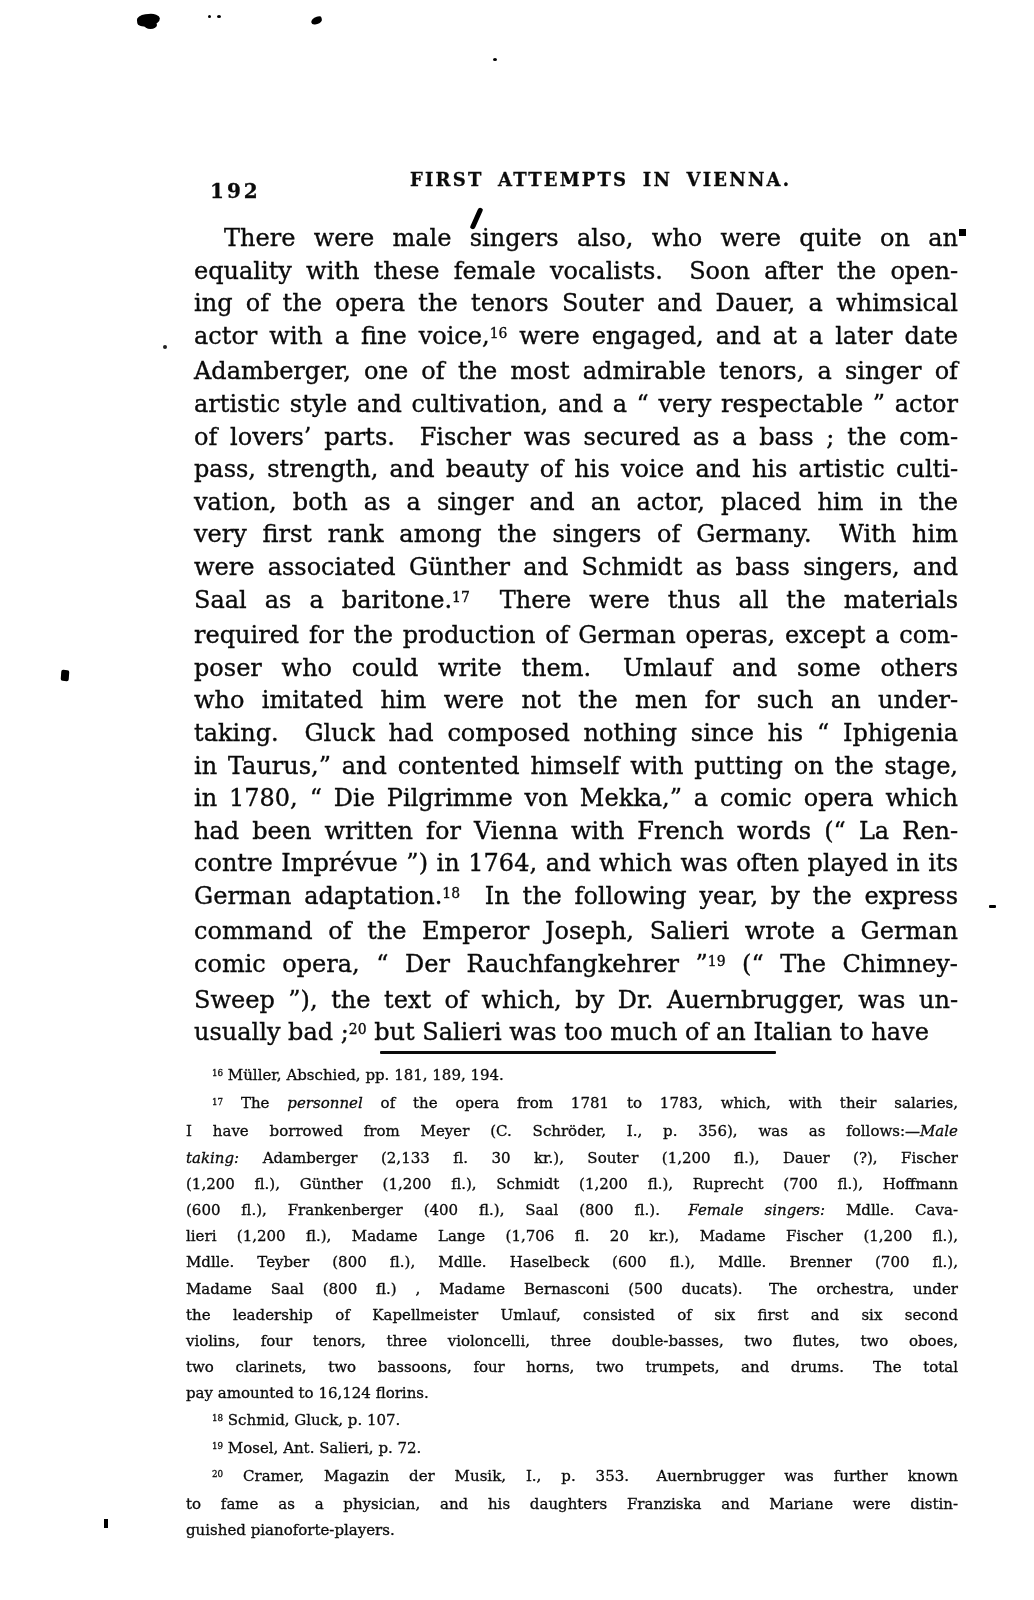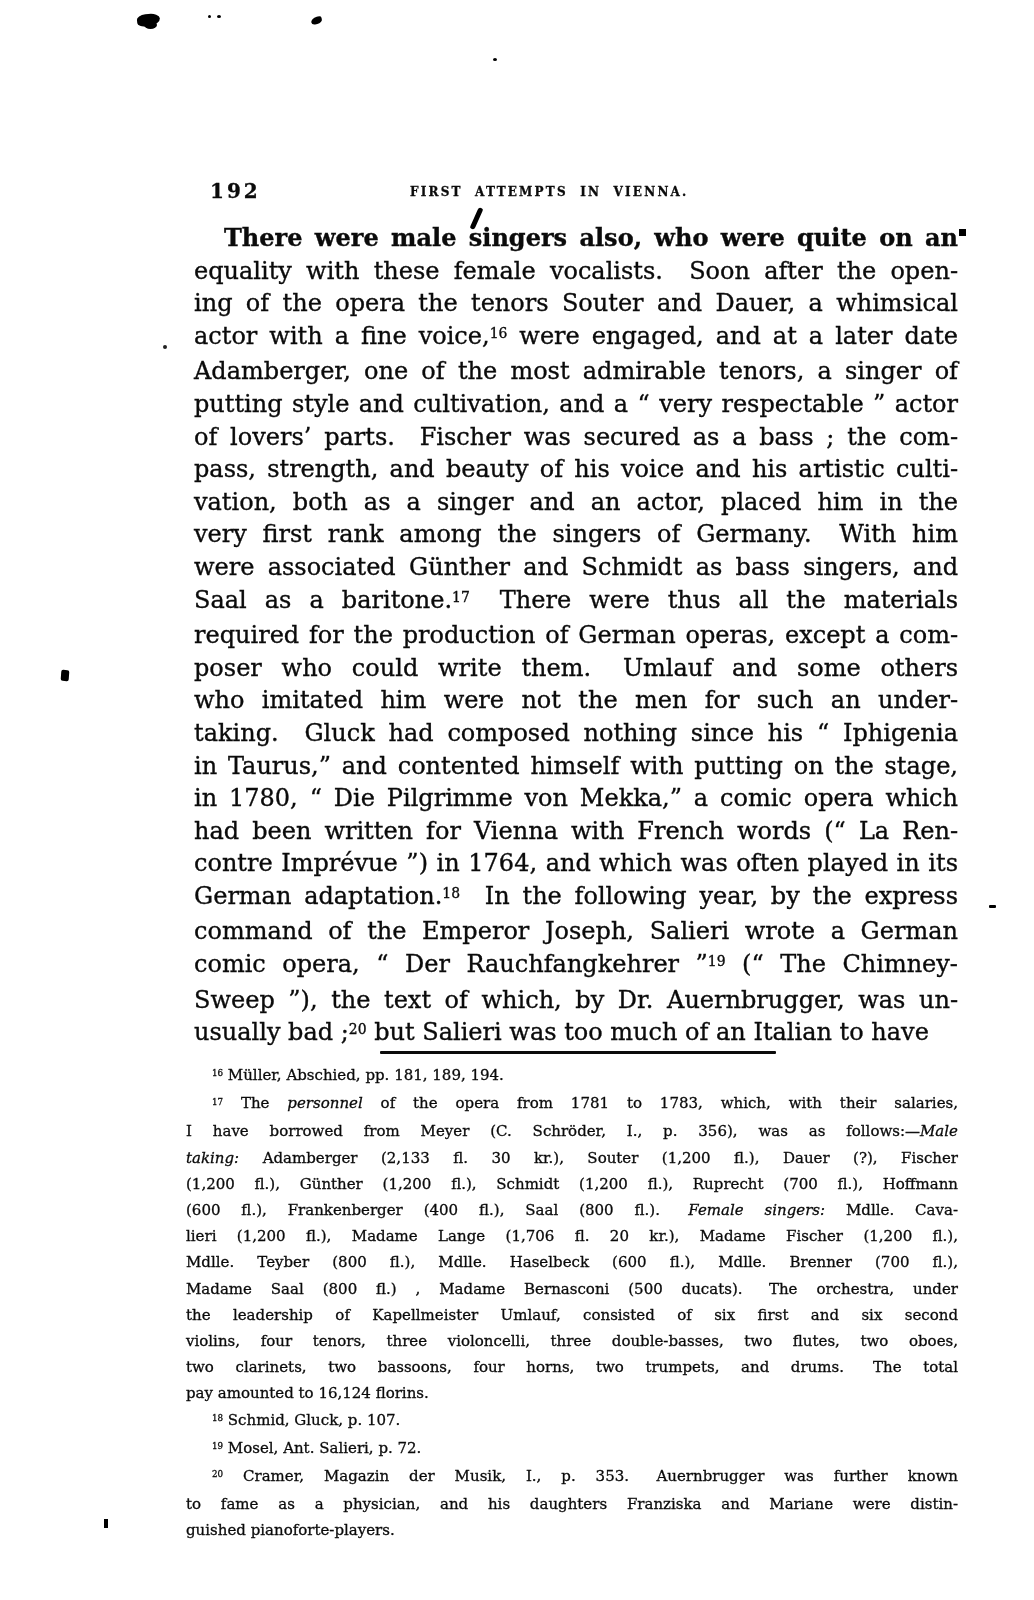--- a/index.html
+++ b/index.html
@@ -8,33 +8,33 @@
     font-family:"DejaVu Serif", serif;color:#0b0b0b;overflow:hidden;
   }
   .page{position:absolute;inset:0;}
   
   .pagenum{
     position:absolute;left:210px;top:181px;
     font-size:20px;font-weight:bold;letter-spacing:3px;line-height:20px;
     -webkit-text-stroke:0.3px #0b0b0b;
   }
   .runtitle{
-    position:absolute;left:410px;top:182px;
-    font-size:12px;font-weight:bold;letter-spacing:2.2px;word-spacing:6px;line-height:20px;
+    position:absolute;left:410px;top:170px;
+    font-size:18px;font-weight:bold;letter-spacing:2.2px;word-spacing:6px;line-height:20px;
     -webkit-text-stroke:0.3px #0b0b0b;
   }
   
   .bodytext{
     position:absolute;left:194px;top:222px;width:764px;
     font-size:24px;line-height:32.6px;
     -webkit-text-stroke:0.35px #0b0b0b;
   }
   .tline{text-align:justify;text-align-last:justify;}
   .tline.last{text-align-last:left;}
-  .bodytext .indent{text-indent:30px;font-weight:bold;}
+  .bodytext .indent{text-indent:30px;}
   sup{
     font-size:0.58em;font-weight:normal;letter-spacing:0;
     position:relative;top:-0.42em;vertical-align:baseline;
   }
   
   .fnrule{
     position:absolute;left:380px;top:1051px;width:396px;height:3px;
     background:#0b0b0b;border-radius:1px;
   }
   
@@ -66,21 +66,21 @@
 
   <span class="pagenum">192</span>
   <span class="runtitle">FIRST ATTEMPTS IN VIENNA.</span>
 
   <div class="bodytext" id="body-text">
       <div class="tline indent">There were male singers also, who were quite on an</div>
       <div class="tline">equality with these female vocalists.  Soon after the open-</div>
       <div class="tline">ing of the opera the tenors Souter and Dauer, a whimsical</div>
       <div class="tline">actor with a fine voice,<sup>16</sup> were engaged, and at a later date</div>
       <div class="tline">Adamberger, one of the most admirable tenors, a singer of</div>
-      <div class="tline">putting style and cultivation, and a “ very respectable ” actor</div>
+      <div class="tline">artistic style and cultivation, and a “ very respectable ” actor</div>
       <div class="tline">of lovers’ parts.  Fischer was secured as a bass ; the com-</div>
       <div class="tline">pass, strength, and beauty of his voice and his artistic culti-</div>
       <div class="tline">vation, both as a singer and an actor, placed him in the</div>
       <div class="tline">very first rank among the singers of Germany.  With him</div>
       <div class="tline">were associated Günther and Schmidt as bass singers, and</div>
       <div class="tline">Saal as a baritone.<sup>17</sup>  There were thus all the materials</div>
       <div class="tline">required for the production of German operas, except a com-</div>
       <div class="tline">poser who could write them.  Umlauf and some others</div>
       <div class="tline">who imitated him were not the men for such an under-</div>
       <div class="tline">taking.  Gluck had composed nothing since his “ Iphigenia</div>

